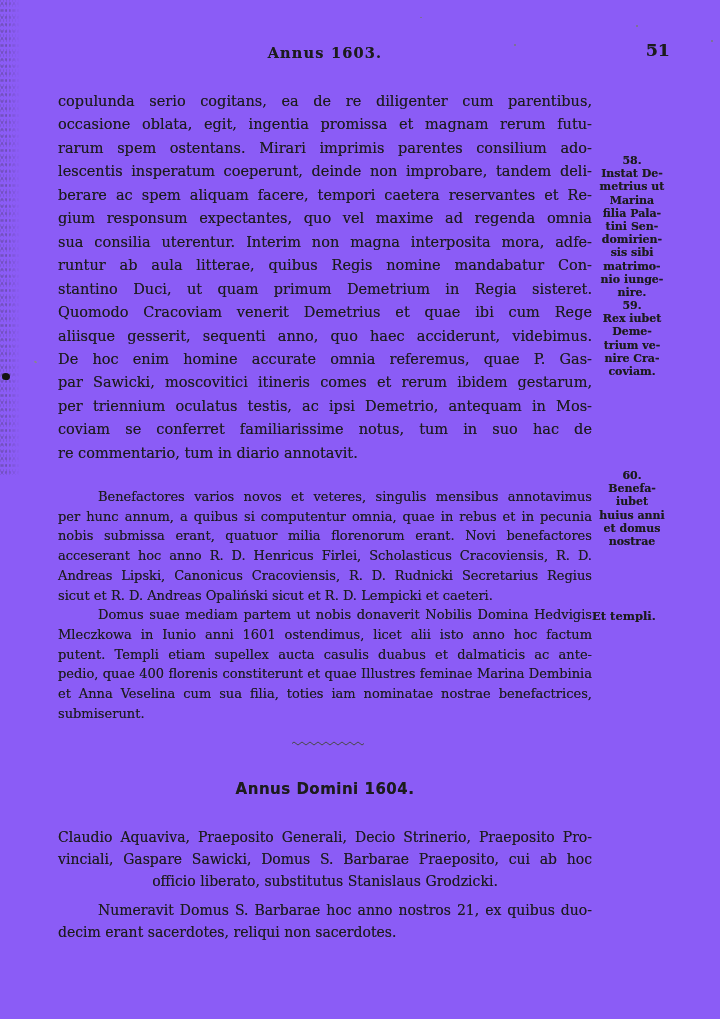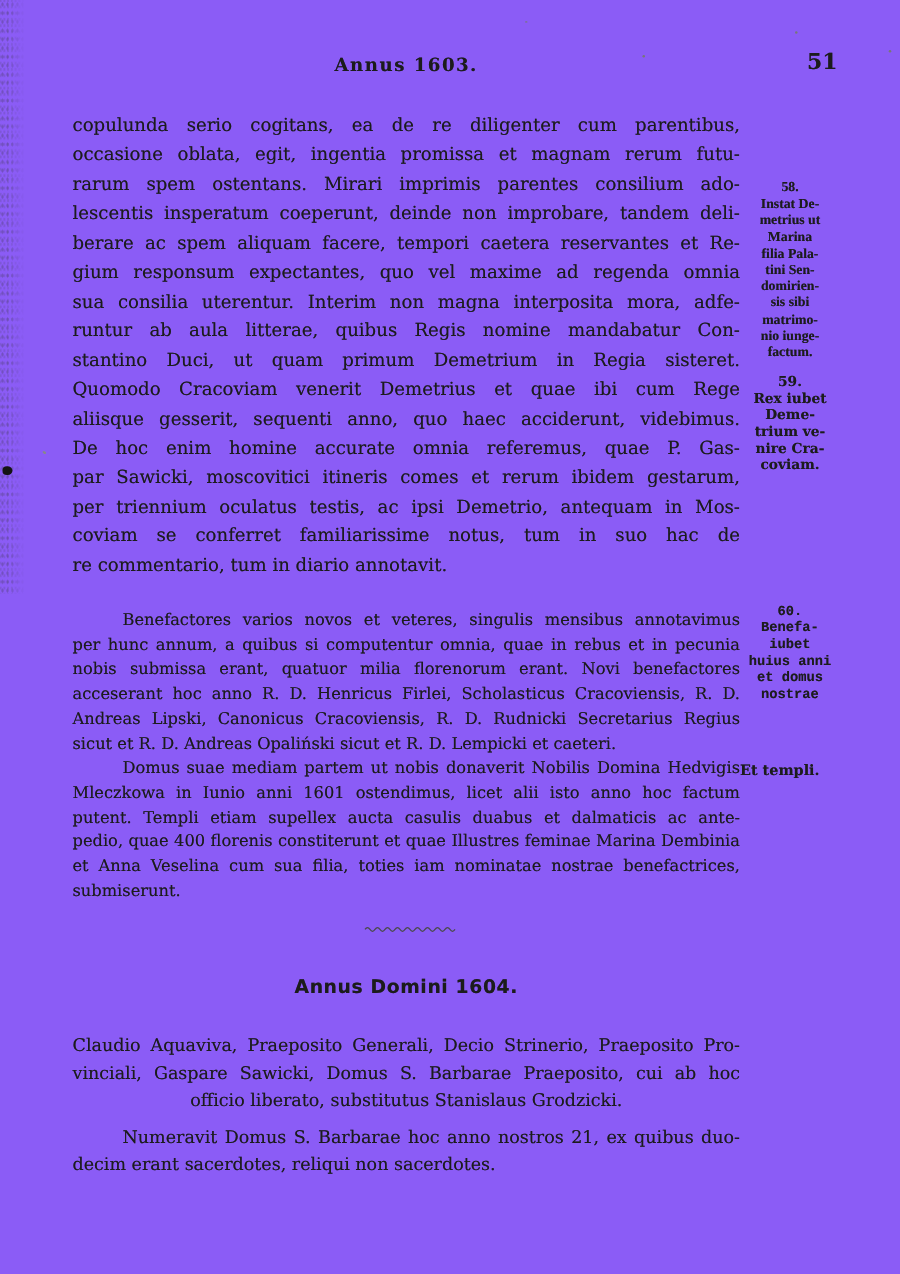--- a/index.html
+++ b/index.html
@@ -22,23 +22,23 @@
     font-size:17.5px; font-weight:bold; }
 
   .para1 { top:90px;  font-size:14.5px; line-height:23.45px; }
   .para2 { top:487px; font-size:13px;   line-height:19.7px; }
   .para3 { top:605px; font-size:13px;   line-height:19.8px; }
   .para4 { top:827px; font-size:14px;   line-height:21.8px; }
   .para5 { top:900px; font-size:14px; line-height:21.5px; }
 
   .margin-note { position:absolute; left:588px; width:88px; text-align:center;
     font-size:11px; line-height:13.2px; font-weight:bold; }
-  .note58 { top:144px;font-family:Liberation Serif, serif; }
+  .note58 { top:154px; }
   .note59 { top:299px; }
-  .note60 { top:484px;font-family:Liberation Mono, monospace; }
+  .note60 { top:469px; }
   .note-templi { top:610px; text-align:left; left:592px; width:120px; font-size:11.5px; }
 
   .wavy { position:absolute; top:732px; left:291px; }
 
   .year-heading { position:absolute; top:780px; left:58px; width:534px; text-align:center;
     font-family:"DejaVu Sans", sans-serif; font-weight:bold; font-size:15px; letter-spacing:0.5px; }
 
   
   .speckle { position:absolute; top:0; left:0; width:20px; height:475px; opacity:0.5;
     background-image:
@@ -115,21 +115,21 @@
       <div class="tline">58.</div>
       <div class="tline">Instat De-</div>
       <div class="tline">metrius ut</div>
       <div class="tline">Marina</div>
       <div class="tline">filia Pala-</div>
       <div class="tline">tini Sen-</div>
       <div class="tline">domirien-</div>
       <div class="tline">sis sibi</div>
       <div class="tline">matrimo-</div>
       <div class="tline">nio iunge-</div>
-      <div class="tline">factum.</div>
+      <div class="tline">nire.</div>
     </div>
 
   <div class="margin-note note59">
       <div class="tline">59.</div>
       <div class="tline">Rex iubet</div>
       <div class="tline">Deme-</div>
       <div class="tline">trium ve-</div>
       <div class="tline">nire Cra-</div>
       <div class="tline">coviam.</div>
     </div>

